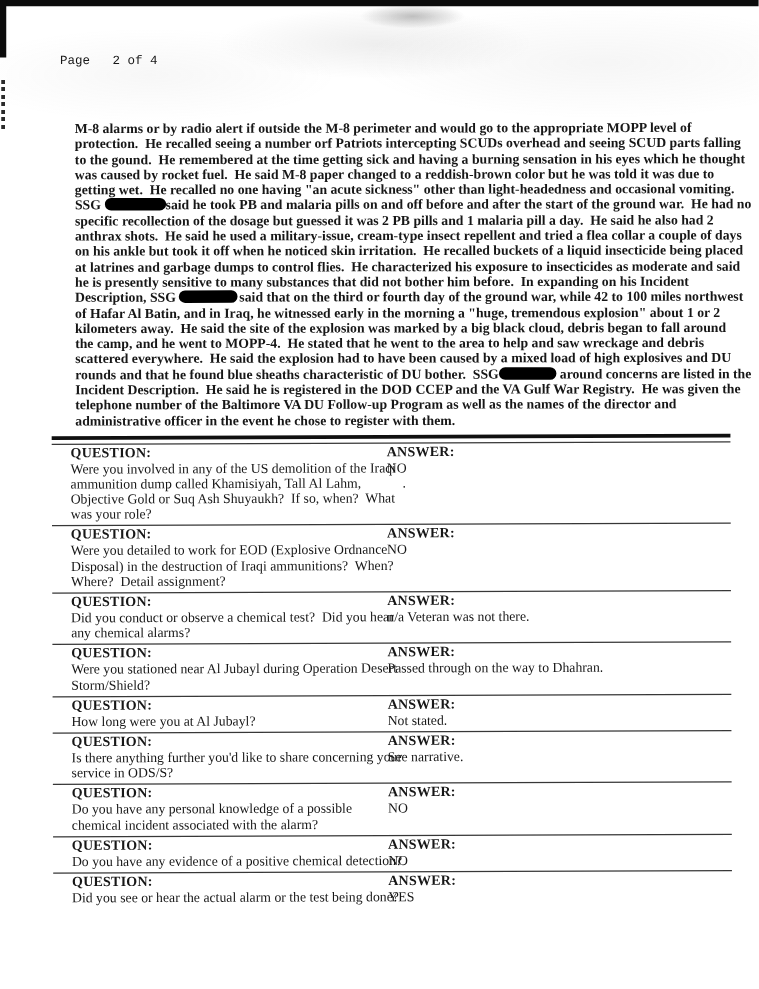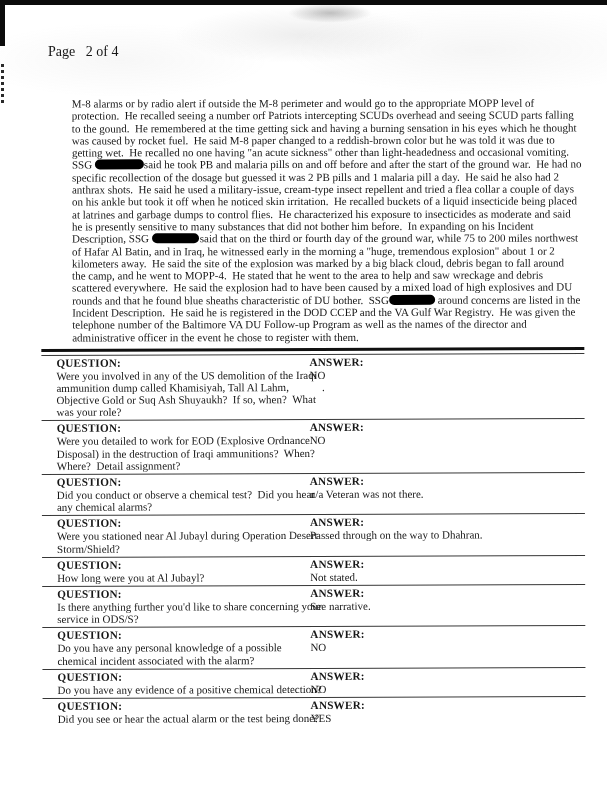--- a/index.html
+++ b/index.html
@@ -19,25 +19,25 @@
   .mark-left-dash{position:absolute;left:1px;top:64px;width:3px;height:40px;
     background:repeating-linear-gradient(180deg,#2a2a2a 0 3px,transparent 3px 6px);}
   .noise-top{position:absolute;left:0;top:5px;width:607px;height:92px;pointer-events:none;
     background:
       radial-gradient(ellipse 60px 14px at 330px 8px, rgba(40,40,40,.28), rgba(0,0,0,0) 70%),
       radial-gradient(ellipse 180px 40px at 300px 30px, rgba(90,90,90,.10), rgba(0,0,0,0) 70%),
       radial-gradient(ellipse 260px 60px at 480px 45px, rgba(120,120,120,.07), rgba(0,0,0,0) 75%),
       radial-gradient(ellipse 200px 50px at 120px 55px, rgba(120,120,120,.06), rgba(0,0,0,0) 75%);
     filter:contrast(1.1);}
 
-  .page-num{position:absolute;left:48px;top:44px;font-size:14px;white-space:pre;}
+  .page-num{position:absolute;left:48px;top:44px;font-size:10px;white-space:pre;font-family:Liberation Mono, monospace;}
 
   
-  .narrative{position:absolute;left:72px;top:97px;width:522px;font-size:11px;line-height:12.3px;
-    transform:rotate(-0.1deg);}
+  .narrative{position:absolute;left:60px;top:97px;width:522px;font-size:11px;line-height:12.3px;
+    transform:rotate(-0.1deg);font-weight:bold;}
   .nline{white-space:pre;height:12.3px;}
   .redaction{display:inline-block;background:#000;height:10px;border-radius:6px;vertical-align:-1px;}
   .r1{width:49px;}
   .r2{width:47px;margin-right:1px;}
   .r3{width:46px;}
 
   
   .qa-table{position:absolute;left:42px;top:348px;width:543px;
     border-top:3.5px solid #101010;transform:rotate(-0.2deg);}
   .qa-section{border-top:1.6px solid #373737;padding:1px 0 2px 0;}
@@ -66,21 +66,21 @@
     <div class="nline">protection.  He recalled seeing a number orf Patriots intercepting SCUDs overhead and seeing SCUD parts falling</div>
     <div class="nline">to the gound.  He remembered at the time getting sick and having a burning sensation in his eyes which he thought</div>
     <div class="nline">was caused by rocket fuel.  He said M-8 paper changed to a reddish-brown color but he was told it was due to</div>
     <div class="nline">getting wet.  He recalled no one having "an acute sickness" other than light-headedness and occasional vomiting.</div>
     <div class="nline"><span>SSG </span><span class="redaction r1"></span><span>said he took PB and malaria pills on and off before and after the start of the ground war.  He had no</span></div>
     <div class="nline">specific recollection of the dosage but guessed it was 2 PB pills and 1 malaria pill a day.  He said he also had 2</div>
     <div class="nline">anthrax shots.  He said he used a military-issue, cream-type insect repellent and tried a flea collar a couple of days</div>
     <div class="nline">on his ankle but took it off when he noticed skin irritation.  He recalled buckets of a liquid insecticide being placed</div>
     <div class="nline">at latrines and garbage dumps to control flies.  He characterized his exposure to insecticides as moderate and said</div>
     <div class="nline">he is presently sensitive to many substances that did not bother him before.  In expanding on his Incident</div>
-    <div class="nline"><span>Description, SSG </span><span class="redaction r2"></span><span>said that on the third or fourth day of the ground war, while 75 to 200 miles northwest</span></div>
+    <div class="nline"><span>Description, SSG </span><span class="redaction r2"></span><span>said that on the third or fourth day of the ground war, while 42 to 100 miles northwest</span></div>
     <div class="nline">of Hafar Al Batin, and in Iraq, he witnessed early in the morning a "huge, tremendous explosion" about 1 or 2</div>
     <div class="nline">kilometers away.  He said the site of the explosion was marked by a big black cloud, debris began to fall around</div>
     <div class="nline">the camp, and he went to MOPP-4.  He stated that he went to the area to help and saw wreckage and debris</div>
     <div class="nline">scattered everywhere.  He said the explosion had to have been caused by a mixed load of high explosives and DU</div>
     <div class="nline"><span>rounds and that he found blue sheaths characteristic of DU bother.  SSG</span><span class="redaction r3"></span><span> around concerns are listed in the</span></div>
     <div class="nline">Incident Description.  He said he is registered in the DOD CCEP and the VA Gulf War Registry.  He was given the</div>
     <div class="nline">telephone number of the Baltimore VA DU Follow-up Program as well as the names of the director and</div>
     <div class="nline">administrative officer in the event he chose to register with them.</div>
   </div>
 

